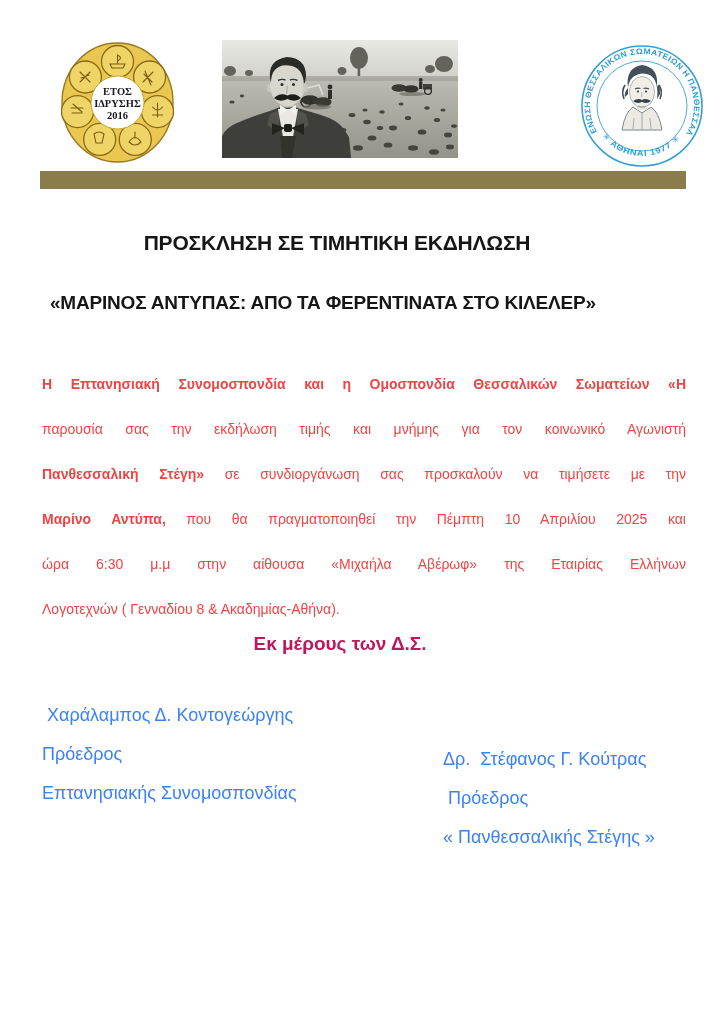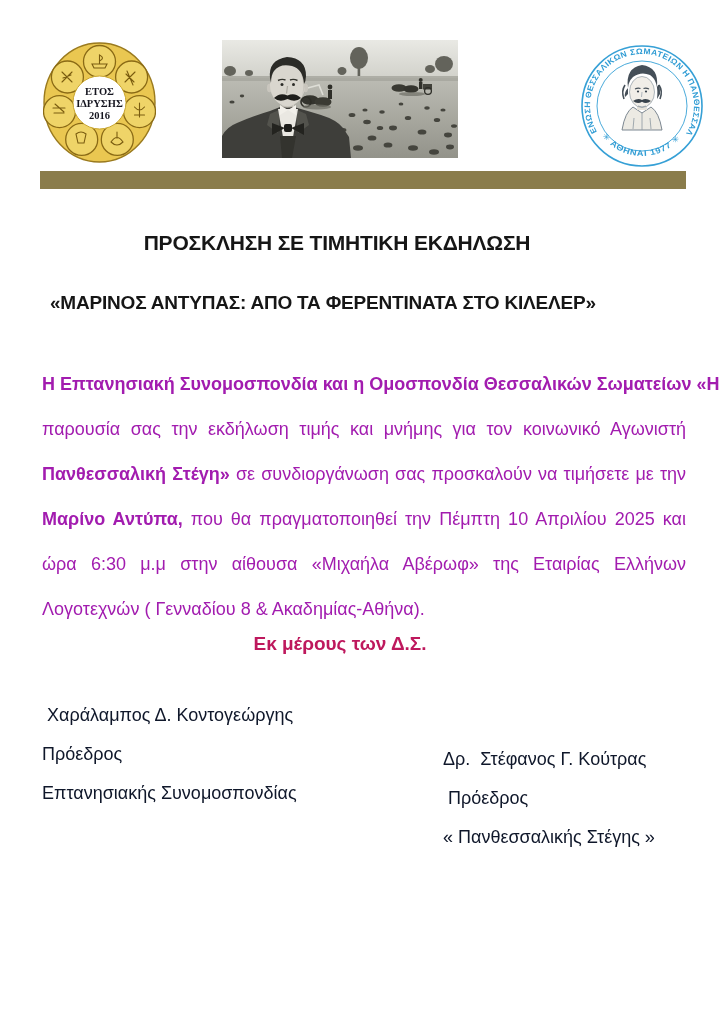--- a/index.html
+++ b/index.html
@@ -6,59 +6,59 @@
   .page{
     position:relative;
     width:724px;height:1024px;
     margin:0 auto;
     background:#ffffff;
     font-family:"Liberation Sans","DejaVu Sans",sans-serif;
     color:#1f1f1f;
     overflow:hidden;
   }
   
-  .logo-gold{position:absolute;left:43px;top:42px;width:113px;height:121px;}
+  .logo-gold{position:absolute;left:61px;top:42px;width:113px;height:121px;}
   .photo{position:absolute;left:222px;top:40px;width:236px;height:118px;}
   .logo-blue{position:absolute;left:580px;top:44px;width:124px;height:124px;}
   .divider{position:absolute;left:40px;top:171px;width:646px;height:18px;background:#8a7c4b;}
   
   h1.title{
     position:absolute;left:42px;top:231px;width:590px;margin:0;
     font-size:21px;font-weight:700;letter-spacing:-0.2px;
     text-align:center;color:#161616;
   }
   h2.subtitle{
     position:absolute;left:42px;top:284px;width:644px;margin:8px;
     font-size:19px;font-weight:700;letter-spacing:-0.2px;
     text-align:left;color:#161616;
   }
   
   .body-par{position:absolute;left:42px;top:362px;width:644px;}
   .body-line{
-    height:45px;line-height:45px;font-size:18px;
+    height:45px;line-height:45px;font-size:14px;
     white-space:nowrap;
     text-align:justify;text-align-last:justify;
-    color:#a21caf;
+    color:#ef4444;
   }
   .body-line.last{text-align-last:left;}
   .body-line .b{font-weight:700;}
   
   .closing{position:absolute;left:0;top:633px;width:680px;text-align:center;}
   .closing span{
     font-size:19px;font-weight:700;color:#be185d;
     text-underline-offset:4px;text-decoration-thickness:2px;
   }
   
   .signatures{position:absolute;top:705px;left:0;width:724px;}
   .sig-col{position:absolute;top:0;}
   .sig-col.left{left:42px;width:340px;}
   .sig-col.right{left:443px;width:270px;margin-top:44px;}
   .sig-line{
     font-size:18px;line-height:21px;margin-bottom:18px;
-    white-space:pre;color:#0f172a;
+    white-space:pre;color:#3b82f6;
   }
 </style>
 </head>
 <body>
 
 <div class="page">
 
   <div class="logo-gold">
     <svg viewBox="0 0 113 121" width="113" height="121">
       <ellipse cx="56.5" cy="60.5" rx="55.5" ry="59.5" fill="#eac751" stroke="#9a7a1e" stroke-width="1.4"></ellipse>

